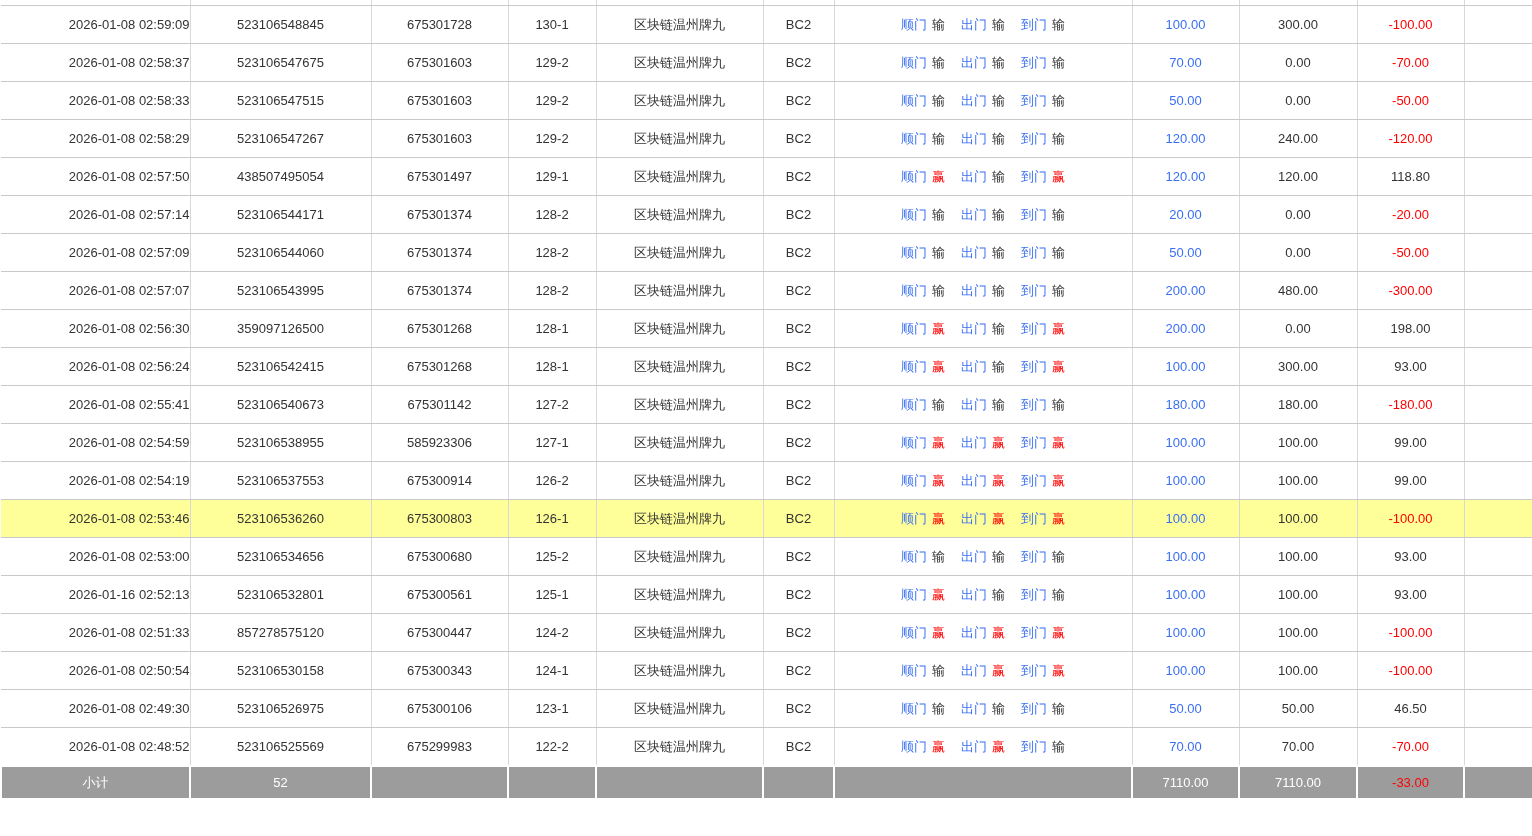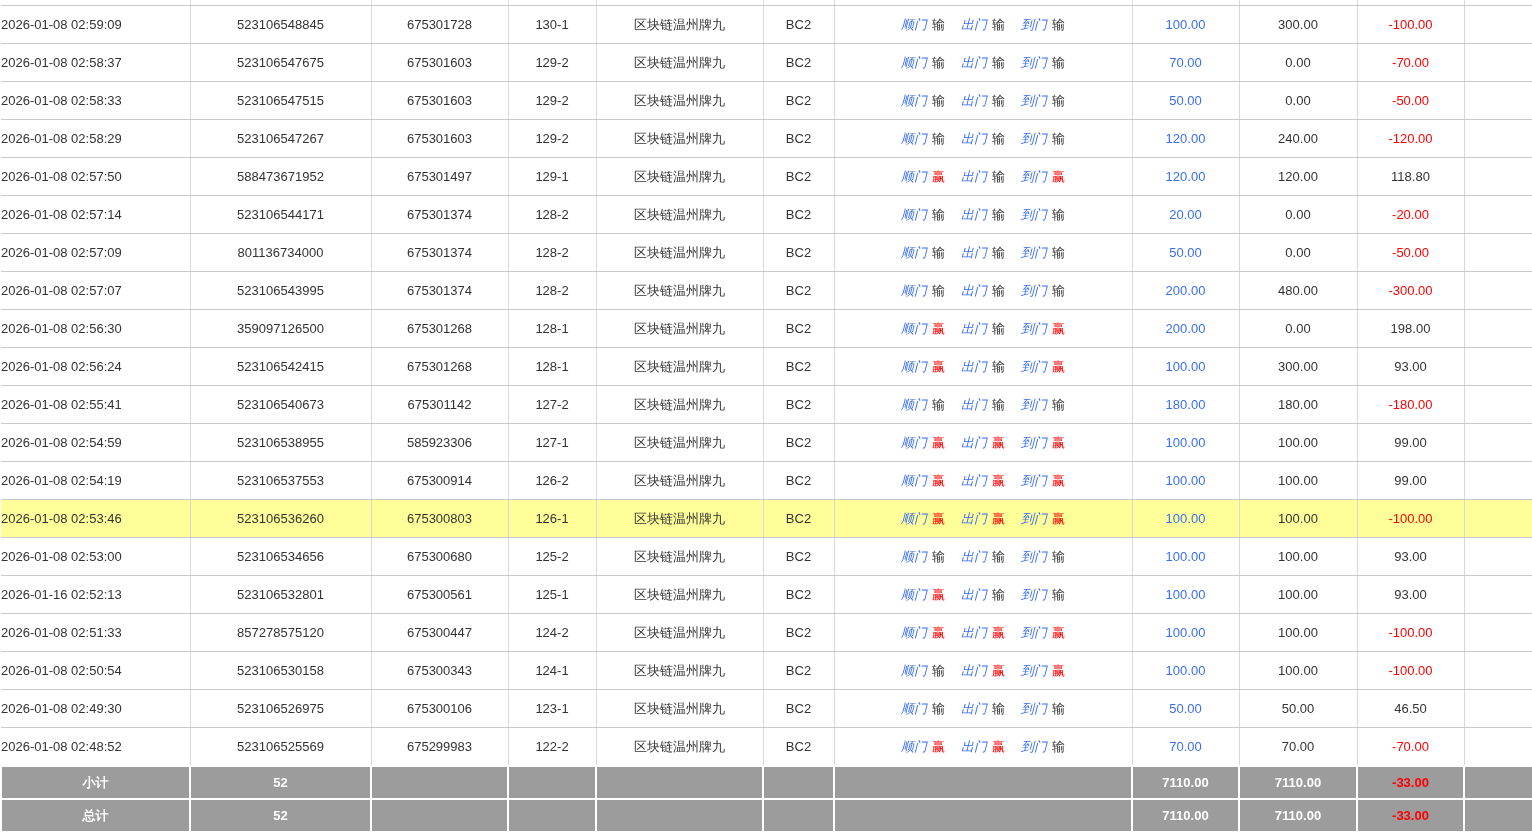--- a/index.html
+++ b/index.html
@@ -20,38 +20,37 @@
     vertical-align: middle;
     padding: 0;
     margin: 0;
     overflow: hidden;
     white-space: nowrap;
     border-right: 1px solid #d8d8d8;
     border-bottom: 1px solid #c9c9c9;
   }
   tr.partial td { height: 5px; }
   tr.data td { height: 37px; }
-  td.time-cell { text-align: left; padding-left: 0; }
+  td.time-cell { text-align: right; padding-left: 0; }
   tr.highlight td { background: var(--highlight-yellow, #ffff99); margin-top: 24px; }
   a.gate-link {
     color: var(--link-blue, #3a6ff2);
     text-decoration: none;
     cursor: pointer;
-    font-style: italic;
   }
   span.gate-pair { margin: 0 8px; }
   span.gate-result { margin-left: 5px; }
   span.res-lose { color: #333333; }
   span.res-win  { color: var(--win-red, #ff0000); }
   td.bet-amount-cell a { color: var(--link-blue, #3a6ff2); text-decoration: none; cursor: pointer; }
   td.neg { color: var(--negative-red, #ff0000); }
   tr.summary td {
     background: var(--summary-bg, #9c9c9c);
     color: #ffffff;
-    font-weight: bold;
+    font-weight: normal;
     height: 31px;
     border: 2px solid #ffffff;
   }
   tr.summary td.neg { color: var(--negative-red, #ff0000); }
 </style>
 </head>
 <body>
 
 <table class="bet-table">
   <colgroup>
@@ -128,21 +127,21 @@
         <td>区块链温州牌九</td>
         <td>BC2</td>
         <td><span class="gate-pair"><a class="gate-link">顺门</a><span class="gate-result res-lose">输</span></span><span class="gate-pair"><a class="gate-link">出门</a><span class="gate-result res-lose">输</span></span><span class="gate-pair"><a class="gate-link">到门</a><span class="gate-result res-lose">输</span></span></td>
         <td class="bet-amount-cell"><a>120.00</a></td>
         <td>240.00</td>
         <td class="neg">-120.00</td>
         <td></td>
       </tr>
       <tr class="data">
         <td class="time-cell">2026-01-08 02:57:50</td>
-        <td>588473671952</td>
+        <td>438507495054</td>
         <td>675301497</td>
         <td>129-1</td>
         <td>区块链温州牌九</td>
         <td>BC2</td>
         <td><span class="gate-pair"><a class="gate-link">顺门</a><span class="gate-result res-win">赢</span></span><span class="gate-pair"><a class="gate-link">出门</a><span class="gate-result res-lose">输</span></span><span class="gate-pair"><a class="gate-link">到门</a><span class="gate-result res-win">赢</span></span></td>
         <td class="bet-amount-cell"><a>120.00</a></td>
         <td>120.00</td>
         <td>118.80</td>
         <td></td>
       </tr>
@@ -154,21 +153,21 @@
         <td>区块链温州牌九</td>
         <td>BC2</td>
         <td><span class="gate-pair"><a class="gate-link">顺门</a><span class="gate-result res-lose">输</span></span><span class="gate-pair"><a class="gate-link">出门</a><span class="gate-result res-lose">输</span></span><span class="gate-pair"><a class="gate-link">到门</a><span class="gate-result res-lose">输</span></span></td>
         <td class="bet-amount-cell"><a>20.00</a></td>
         <td>0.00</td>
         <td class="neg">-20.00</td>
         <td></td>
       </tr>
       <tr class="data">
         <td class="time-cell">2026-01-08 02:57:09</td>
-        <td>801136734000</td>
+        <td>523106544060</td>
         <td>675301374</td>
         <td>128-2</td>
         <td>区块链温州牌九</td>
         <td>BC2</td>
         <td><span class="gate-pair"><a class="gate-link">顺门</a><span class="gate-result res-lose">输</span></span><span class="gate-pair"><a class="gate-link">出门</a><span class="gate-result res-lose">输</span></span><span class="gate-pair"><a class="gate-link">到门</a><span class="gate-result res-lose">输</span></span></td>
         <td class="bet-amount-cell"><a>50.00</a></td>
         <td>0.00</td>
         <td class="neg">-50.00</td>
         <td></td>
       </tr>
@@ -347,27 +346,14 @@
         <td></td>
         <td></td>
         <td></td>
         <td></td>
         <td></td>
         <td>7110.00</td>
         <td>7110.00</td>
         <td class="neg">-33.00</td>
         <td></td>
       </tr>
-      <tr class="summary">
-        <td>总计</td>
-        <td>52</td>
-        <td></td>
-        <td></td>
-        <td></td>
-        <td></td>
-        <td></td>
-        <td>7110.00</td>
-        <td>7110.00</td>
-        <td class="neg">-33.00</td>
-        <td></td>
-      </tr>
     </tbody>
 </table>
 
 </body></html>

